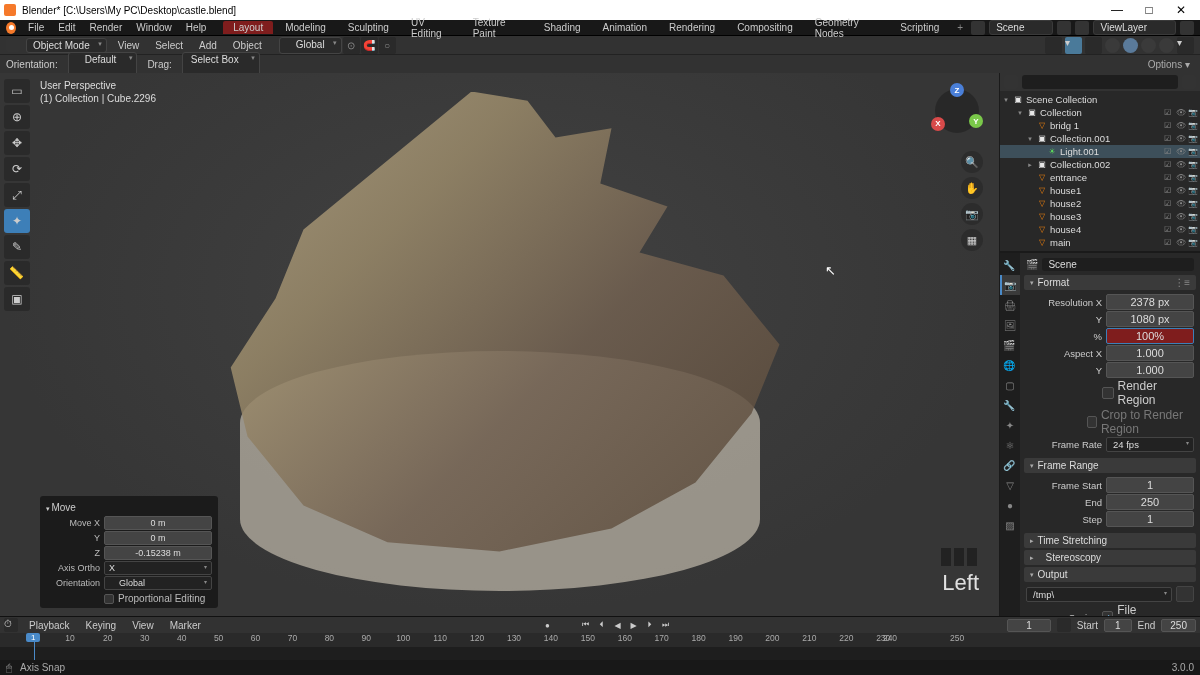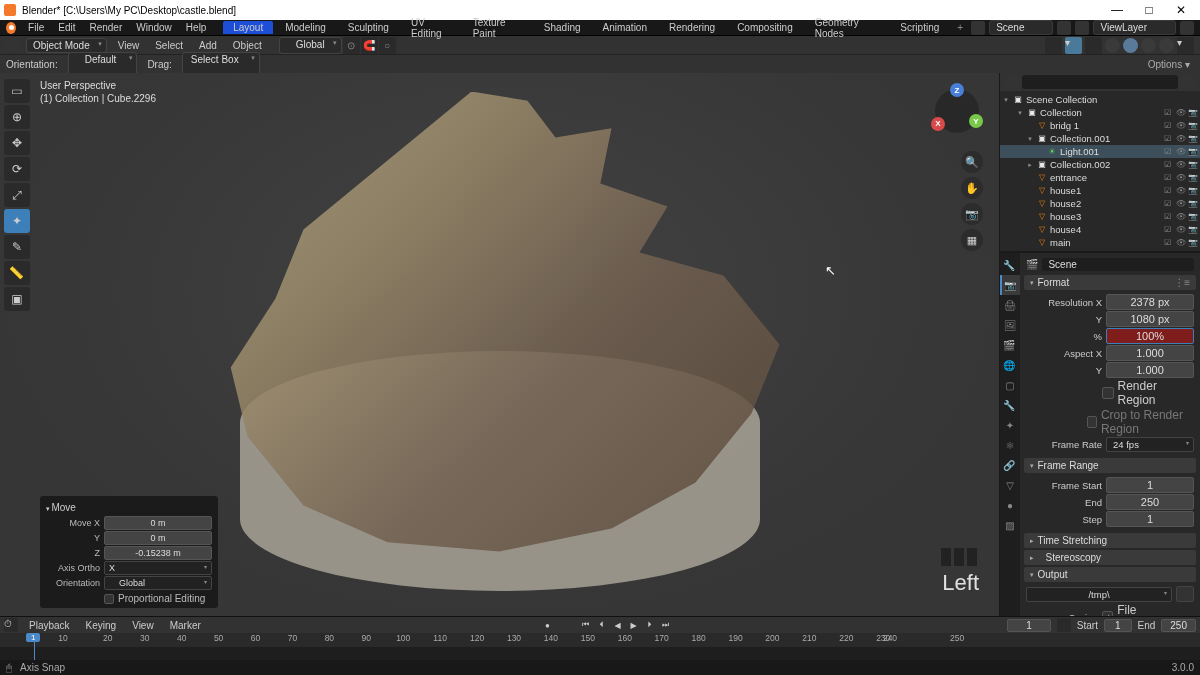--- a/index.html
+++ b/index.html
@@ -11,21 +11,21 @@
 .titlebar-icon { width: 12px; height: 12px; background: #f5792a; border-radius: 2px; }
 .titlebar-controls { display: flex; gap: 2px; }
 .titlebar-controls span { width: 30px; text-align: center; font-size: 12px; cursor: pointer; }
 
 
 .topmenu { height: 16px; background: #181818; display: flex; align-items: center; padding: 0 6px; gap: 2px; border-bottom: 1px solid #000; }
 .topmenu .blender-logo { width: 12px; height: 12px; background: #f5792a; border-radius: 50%; margin-right: 4px; position: relative; }
 .topmenu .blender-logo::after { content: ''; position: absolute; width: 5px; height: 5px; background: #fff; border-radius: 50%; top: 3px; left: 3px; }
 .topmenu .menuitem { padding: 0 6px; color: #ccc; cursor: pointer; }
 .topmenu .workspace { padding: 1px 10px; color: #ccc; cursor: pointer; }
-.topmenu .workspace.active { background: #1d4ed8; border-radius: 2px 2px 0 0; }
+.topmenu .workspace.active { background: #7f1d1d; border-radius: 2px 2px 0 0; }
 .topmenu .plus { color: #888; padding: 0 6px; }
 .topmenu-right { margin-left: auto; display: flex; align-items: center; gap: 4px; }
 .scene-box { background: #2a2a2a; border: 1px solid #3a3a3a; padding: 1px 28px 1px 6px; border-radius: 3px; color: #ddd; }
 .icon-sq { width: 14px; height: 14px; background: #333; border-radius: 2px; }
 
 
 .header { height: 19px; background: #323232; display: flex; align-items: center; padding: 0 6px; gap: 6px; border-bottom: 1px solid #222; }
 .header .dropdown { background: #2a2a2a; border: 1px solid #444; border-radius: 3px; padding: 1px 16px 1px 6px; color: #ddd; position: relative; }
 .header .dropdown::after { content: '▾'; position: absolute; right: 4px; font-size: 7px; color: #888; }
 .header .menuitem { padding: 0 5px; color: #ccc; }
@@ -547,21 +547,21 @@
               <span>Stereoscopy</span>
             </div>
           </div>
 
         <div class="panel">
           <div class="panel-hdr">
               <span>Output</span>
             </div>
           <div class="panel-body">
             <div class="prow">
-                <span class="pdd" style="text-align:center">/tmp\</span>
+                <span class="pdd" style="text-align:left">/tmp\</span>
                 <span class="fld-ico"></span>
               </div>
             <div class="prow">
                 <span class="plbl">Saving</span>
                 <span class="pcheck on"></span>
                 <span class="pctext">File Extensions</span>
               </div>
             <div class="prow">
                 <span class="plbl"></span>
                 <span class="pcheck"></span>
@@ -605,21 +605,21 @@
     </div>
     <span class="frame-input">1</span>
     <span class="tli"></span>
     <span class="fi-label">Start</span>
     <span class="frame-input" style="padding:0 10px">1</span>
     <span class="fi-label">End</span>
     <span class="frame-input" style="padding:0 8px">250</span>
   </div>
   <div class="tl-track">
     <div class="tl-ruler" id="tl-ruler">
-        <span class="tl-tick" style="left:63px">10</span>
+        <span class="tl-tick" style="left:70px">10</span>
         <span class="tl-tick" style="left:107.84615384615385px">20</span>
         <span class="tl-tick" style="left:144.76923076923077px">30</span>
         <span class="tl-tick" style="left:181.6923076923077px">40</span>
         <span class="tl-tick" style="left:218.6153846153846px">50</span>
         <span class="tl-tick" style="left:255.53846153846155px">60</span>
         <span class="tl-tick" style="left:292.46153846153845px">70</span>
         <span class="tl-tick" style="left:329.3846153846154px">80</span>
         <span class="tl-tick" style="left:366.3076923076923px">90</span>
         <span class="tl-tick" style="left:403.2307692307692px">100</span>
         <span class="tl-tick" style="left:440.15384615384613px">110</span>

